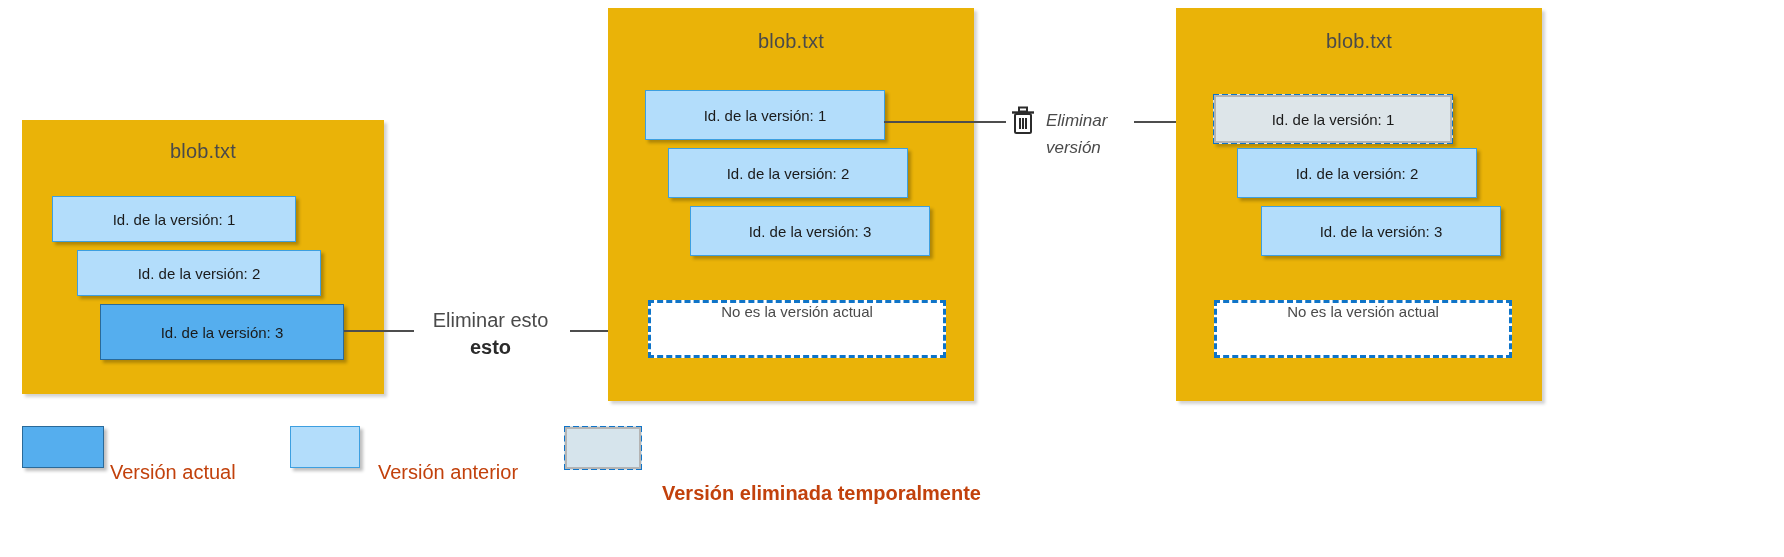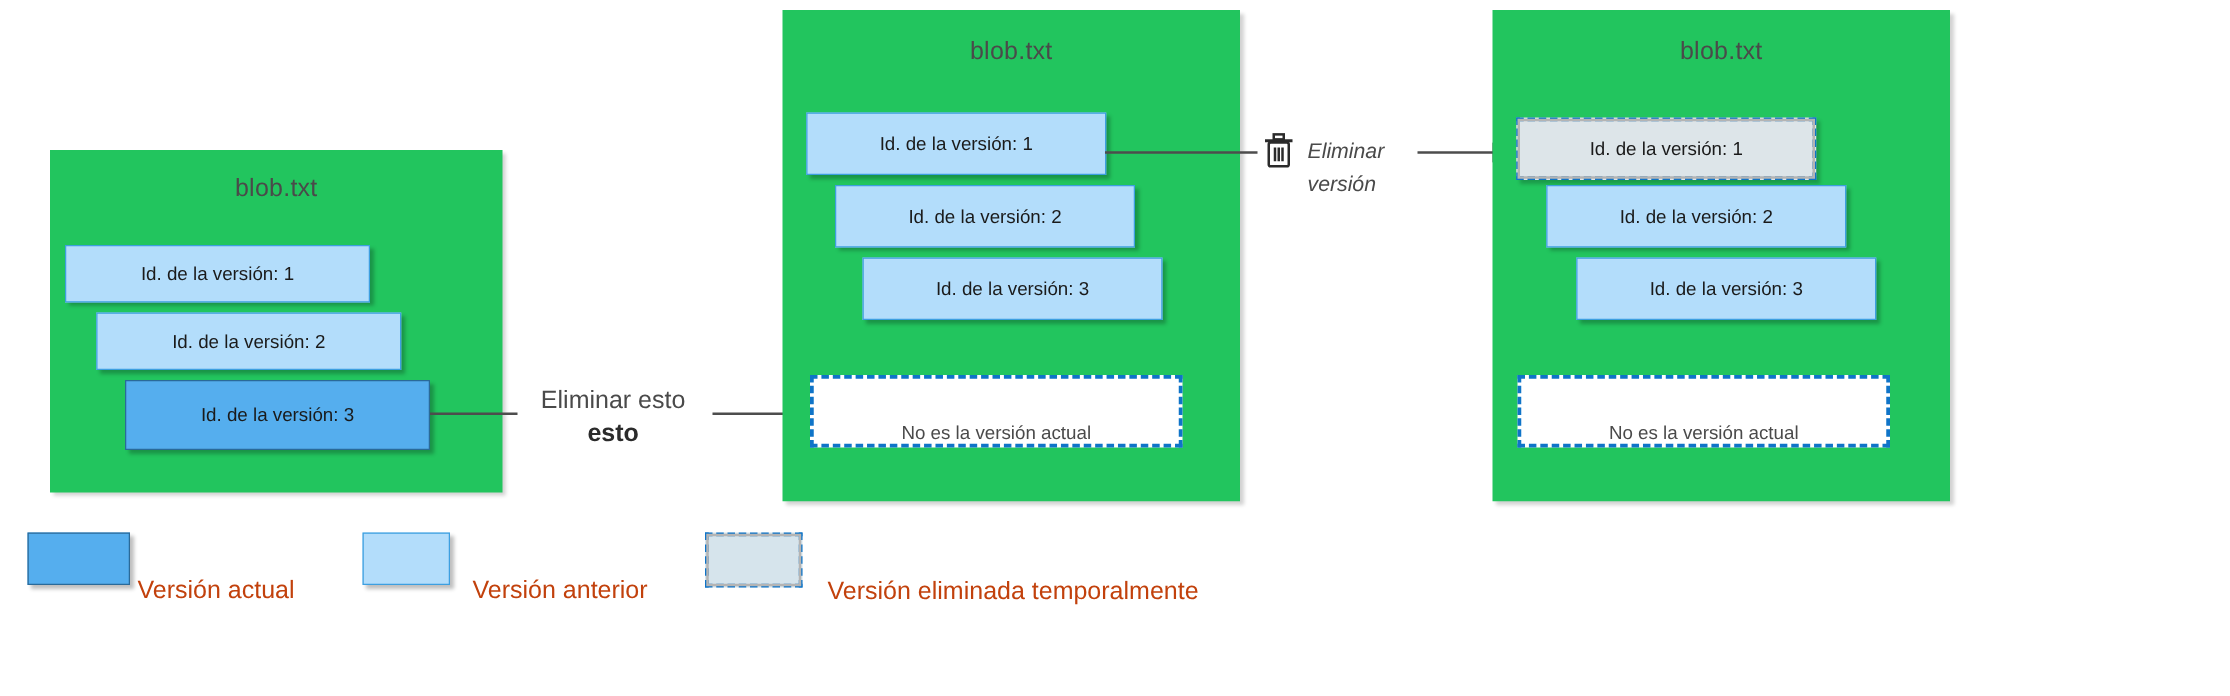--- a/index.html
+++ b/index.html
@@ -16,23 +16,22 @@
   }
 
   .stage {
     position: absolute;
     inset: 0;
   }
 
   
   .panel {
     position: absolute;
-    background: #22c55e;
+    background: #eab308;
     box-shadow: 3px 3px 3px rgba(0,0,0,0.18);
-    margin-left: 18px;
   }
   .panel-title {
     position: absolute;
     left: 0;
     right: 0;
     text-align: center;
     font-size: 20px;
     color: #4a4a4a;
     letter-spacing: 0.2px;
   }
@@ -64,21 +63,21 @@
     box-shadow: 3px 3px 3px rgba(0,0,0,0.22);
   }
 
   
   .dashbox {
     position: absolute;
     box-sizing: border-box;
     background: #ffffff;
     border: 3px dashed #0f74c8;
     display: flex;
-    align-items: flex-end;
+    align-items: flex-start;
     justify-content: center;
     font-size: 15px;
     color: #4a4a4a;
   }
 
   
   .hline {
     position: absolute;
     height: 2px;
     background: #4d4d4d;
@@ -237,15 +236,15 @@
     <span>No es la versión actual</span>
   </div>
 
   <div class="legend-swatch current" style="left:22px; top:426px; width:82px; height:42px;"></div>
   <div class="legend-label" style="left:110px; top:437px;">Versión actual</div>
 
   <div class="legend-swatch previous" style="left:290px; top:426px; width:70px; height:42px;"></div>
   <div class="legend-label" style="left:378px; top:437px;">Versión anterior</div>
 
   <div class="legend-swatch softdeleted" style="left:564px; top:426px; width:78px; height:44px;"></div>
-  <div class="legend-label" style="left:662px; top:438px;">Versión eliminada temporalmente</div>
+  <div class="legend-label" style="left:662px; top:458px;font-weight:bold;">Versión eliminada temporalmente</div>
 
 </div>
 
 </body></html>

